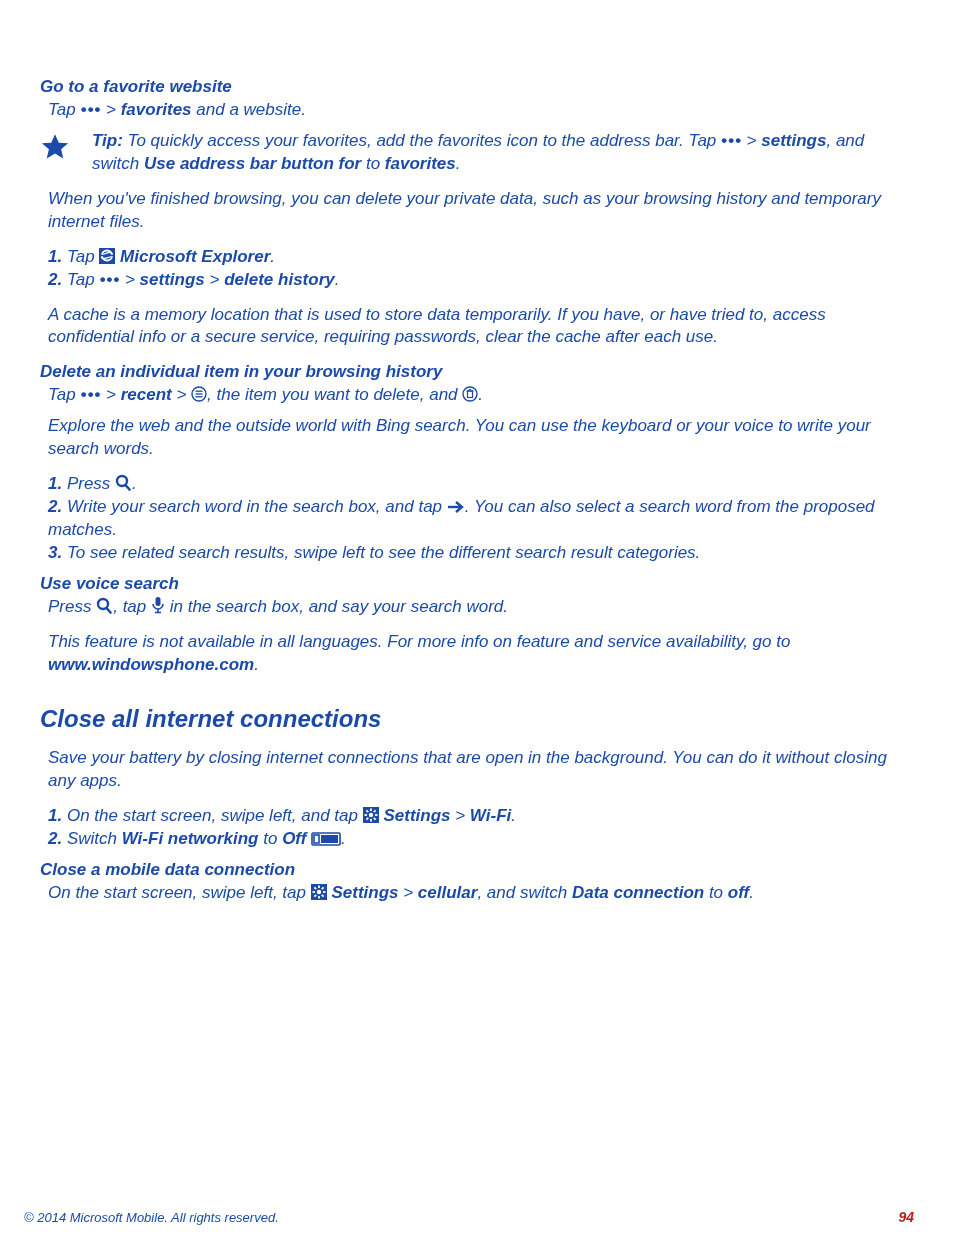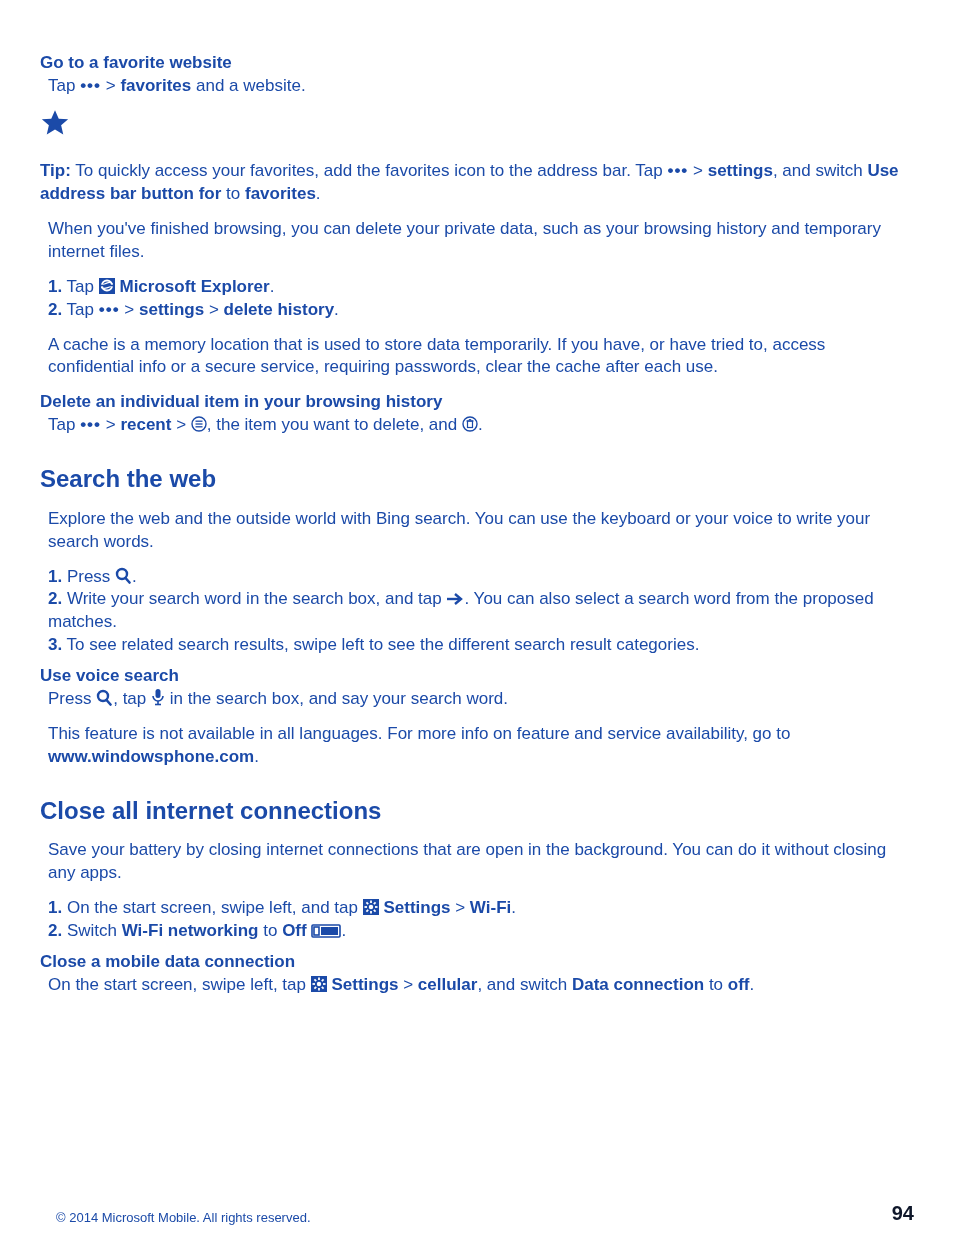--- a/index.html
+++ b/index.html
@@ -8,71 +8,71 @@
     font-size: 17px;
     line-height: 1.35;
     color: #1b4aa8;
     margin: 0;
     padding: 0;
   }
   .page {
     box-sizing: border-box;
     width: 954px;
     height: 1257px;
-    padding: 52px 40px 30px 40px;
+    padding: 76px 40px 30px 40px;
     position: relative;
+    font-style: italic;
   }
   .content { width: 100%; }
   .h-sub {
     color: #1b4aa8;
     font-weight: 700;
     margin: 0;
   }
   .h-section {
     color: #1b4aa8;
     font-weight: 700;
     font-size: 24px;
     margin: 26px 0 12px 0;
   }
   p { margin: 8px; }
   .para { margin-top: 12px; }
   .tight { margin-top: 0px; }
   .tip-row {
     display: flex;
     align-items: flex-start;
     margin-top: 8px;
-    flex-direction: column;
   }
   .tip-icon-col {
     flex: 0 0 52px;
     display: flex;
     justify-content: flex-start;
     padding-top: 2px;
   }
   .tip-text-col { flex: 1; }
   b, strong { font-weight: 700; }
   .inline-icon {
     display: inline-block;
     vertical-align: -2px;
   }
   .inline-icon svg { display: block; }
   .footer {
     position: absolute;
     bottom: 30px;
-    left: 56px;
+    left: 24px;
     right: 40px;
     display: flex;
     justify-content: space-between;
     align-items: flex-end;
     font-size: 13px;
   }
   .pagenum {
     font-weight: 700;
-    font-size: 20px;
-    color: #0f172a;
+    font-size: 14px;
+    color: #b91c1c;
   }
   .dots { letter-spacing: 1px; font-weight:700; }
 </style>
 </head>
 <body>
 
 <div class="page">
 <div class="content">
 
   <p class="h-sub">Go to a favorite website</p>
@@ -115,21 +115,20 @@
             <line x1="4.5" y1="8" x2="11.5" y2="8" stroke="#1b4aa8" stroke-width="1.3"></line>
             <line x1="4.5" y1="10.8" x2="11.5" y2="10.8" stroke="#1b4aa8" stroke-width="1.3"></line>
           </svg></span><span>, the item you want to delete, and </span><span class="inline-icon"><svg width="16" height="16" viewBox="0 0 16 16">
             <circle cx="8" cy="8" r="7" fill="none" stroke="#1b4aa8" stroke-width="1.4"></circle>
             <rect x="5.5" y="5" width="5" height="6.5" fill="none" stroke="#1b4aa8" stroke-width="1.2"></rect>
             <line x1="4.5" y1="5" x2="11.5" y2="5" stroke="#1b4aa8" stroke-width="1.2"></line>
             <line x1="6.8" y1="3.7" x2="9.2" y2="3.7" stroke="#1b4aa8" stroke-width="1.2"></line>
           </svg></span><span>.</span>
   </p>
 
-  <h2 class="h-section">Search the web</h2>
   <p class="tight">Explore the web and the outside world with Bing search. You can use the keyboard or your voice to write your search words.</p>
 
   <p class="para">
     <b>1.</b><span> Press </span><span class="inline-icon"><svg width="17" height="17" viewBox="0 0 17 17">
             <circle cx="7" cy="7" r="5" fill="none" stroke="#1b4aa8" stroke-width="2.4"></circle>
             <line x1="10.5" y1="11" x2="14.5" y2="15.5" stroke="#1b4aa8" stroke-width="2.6" stroke-linecap="round"></line>
           </svg></span><span>.</span><br>
     <b>2.</b><span> Write your search word in the search box, and tap </span><span class="inline-icon"><svg width="18" height="14" viewBox="0 0 18 14">
             <line x1="1" y1="7" x2="13" y2="7" stroke="#1b4aa8" stroke-width="2.4"></line>
             <polyline points="9,2 15,7 9,12" fill="none" stroke="#1b4aa8" stroke-width="2.4"></polyline>

